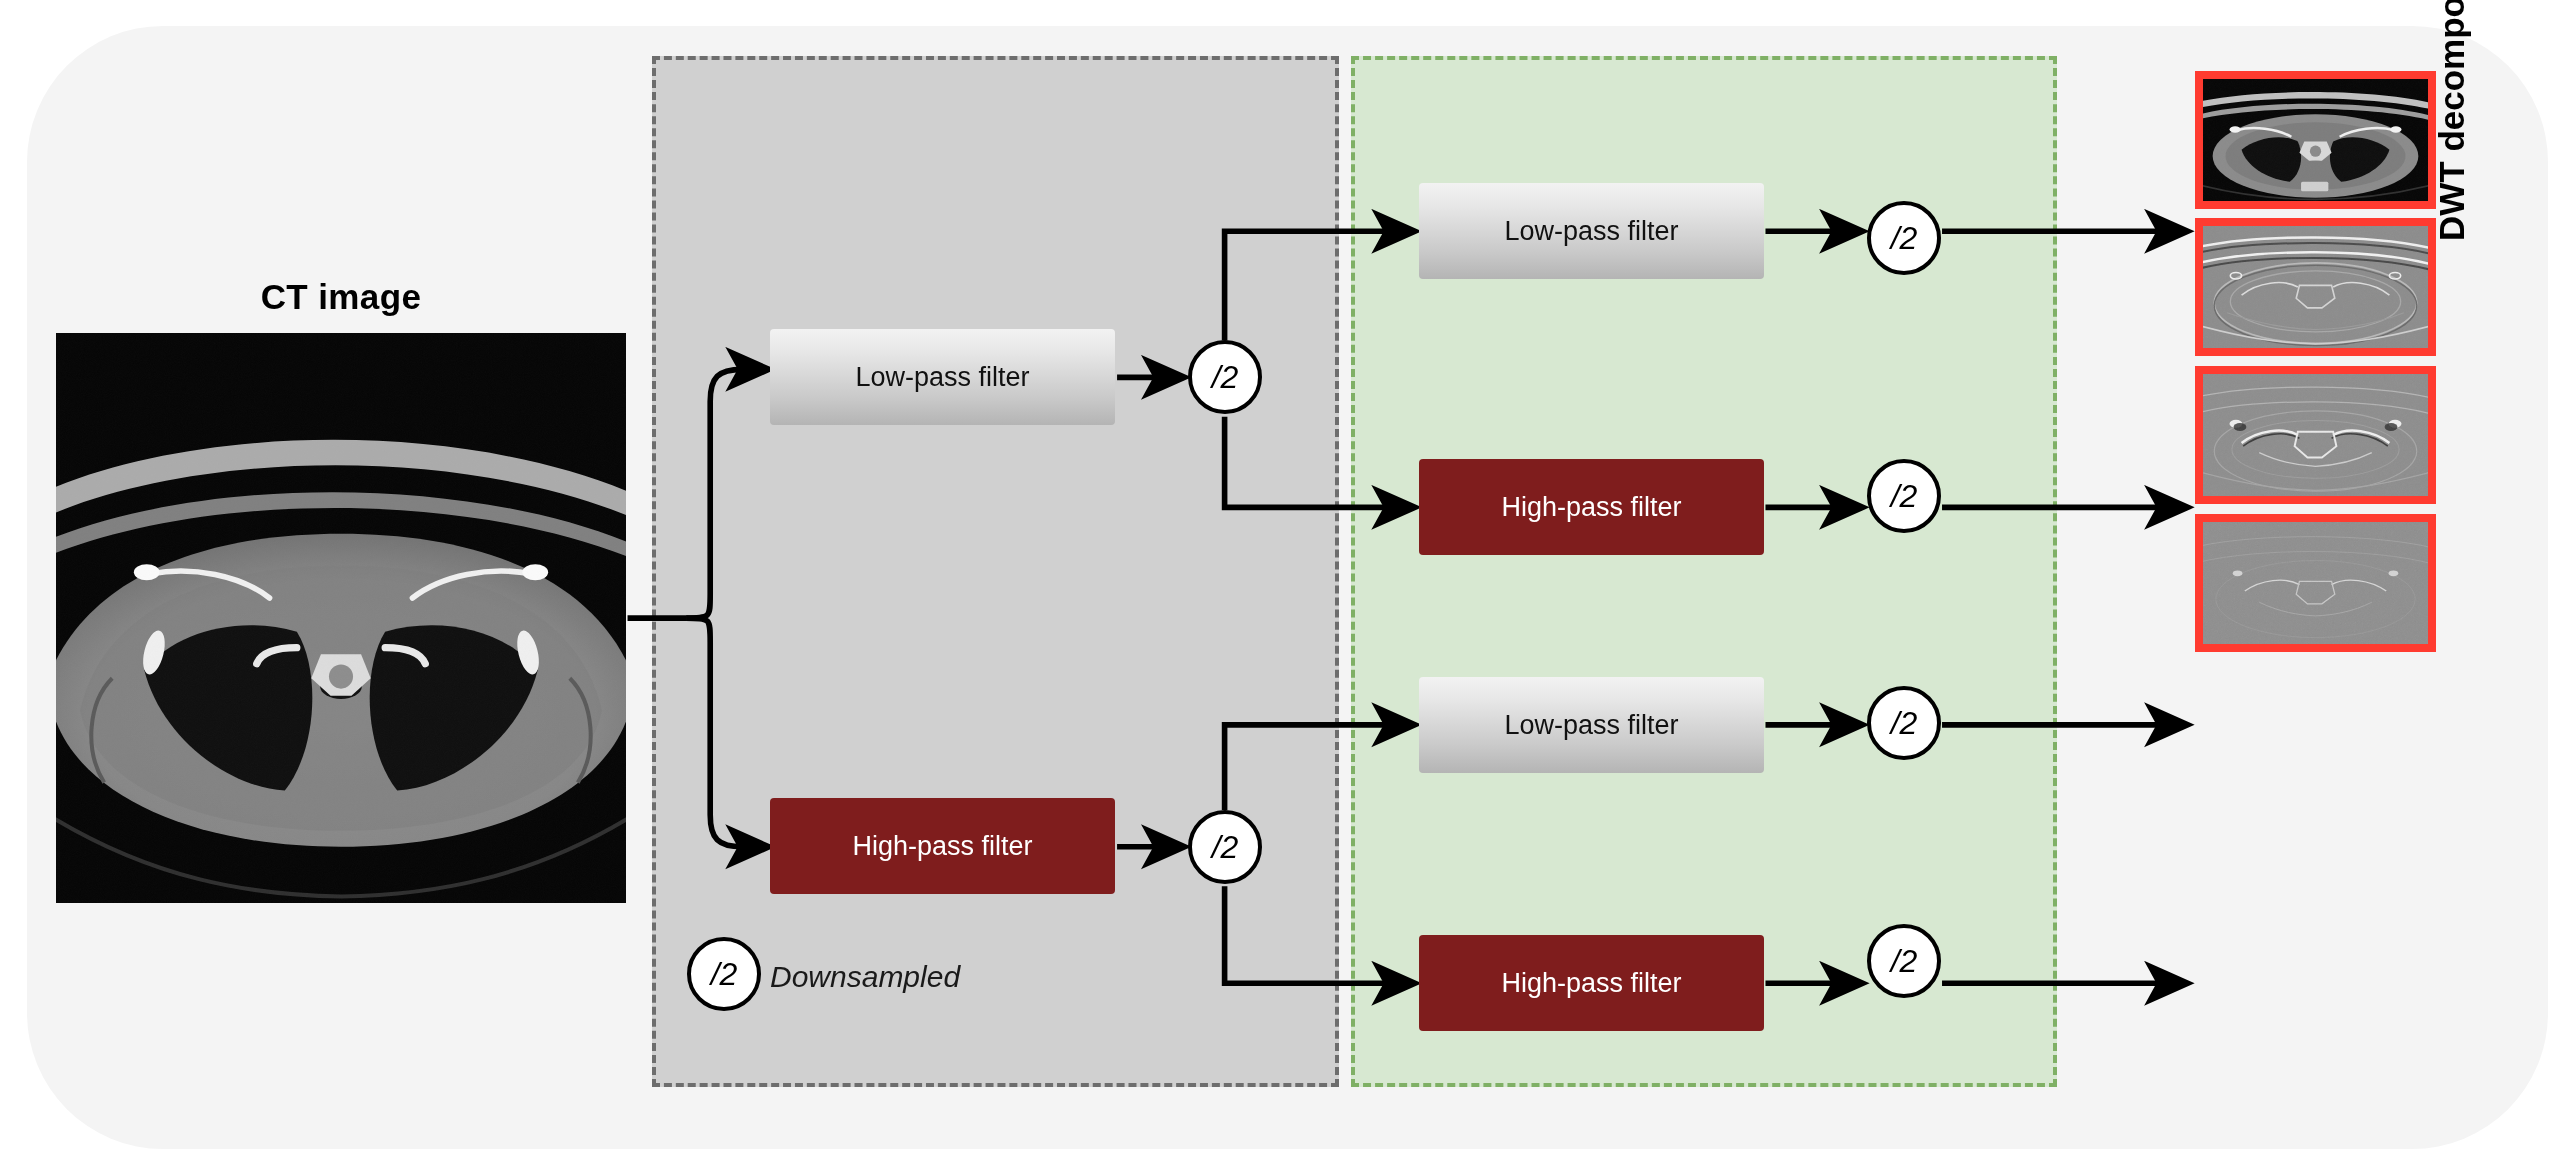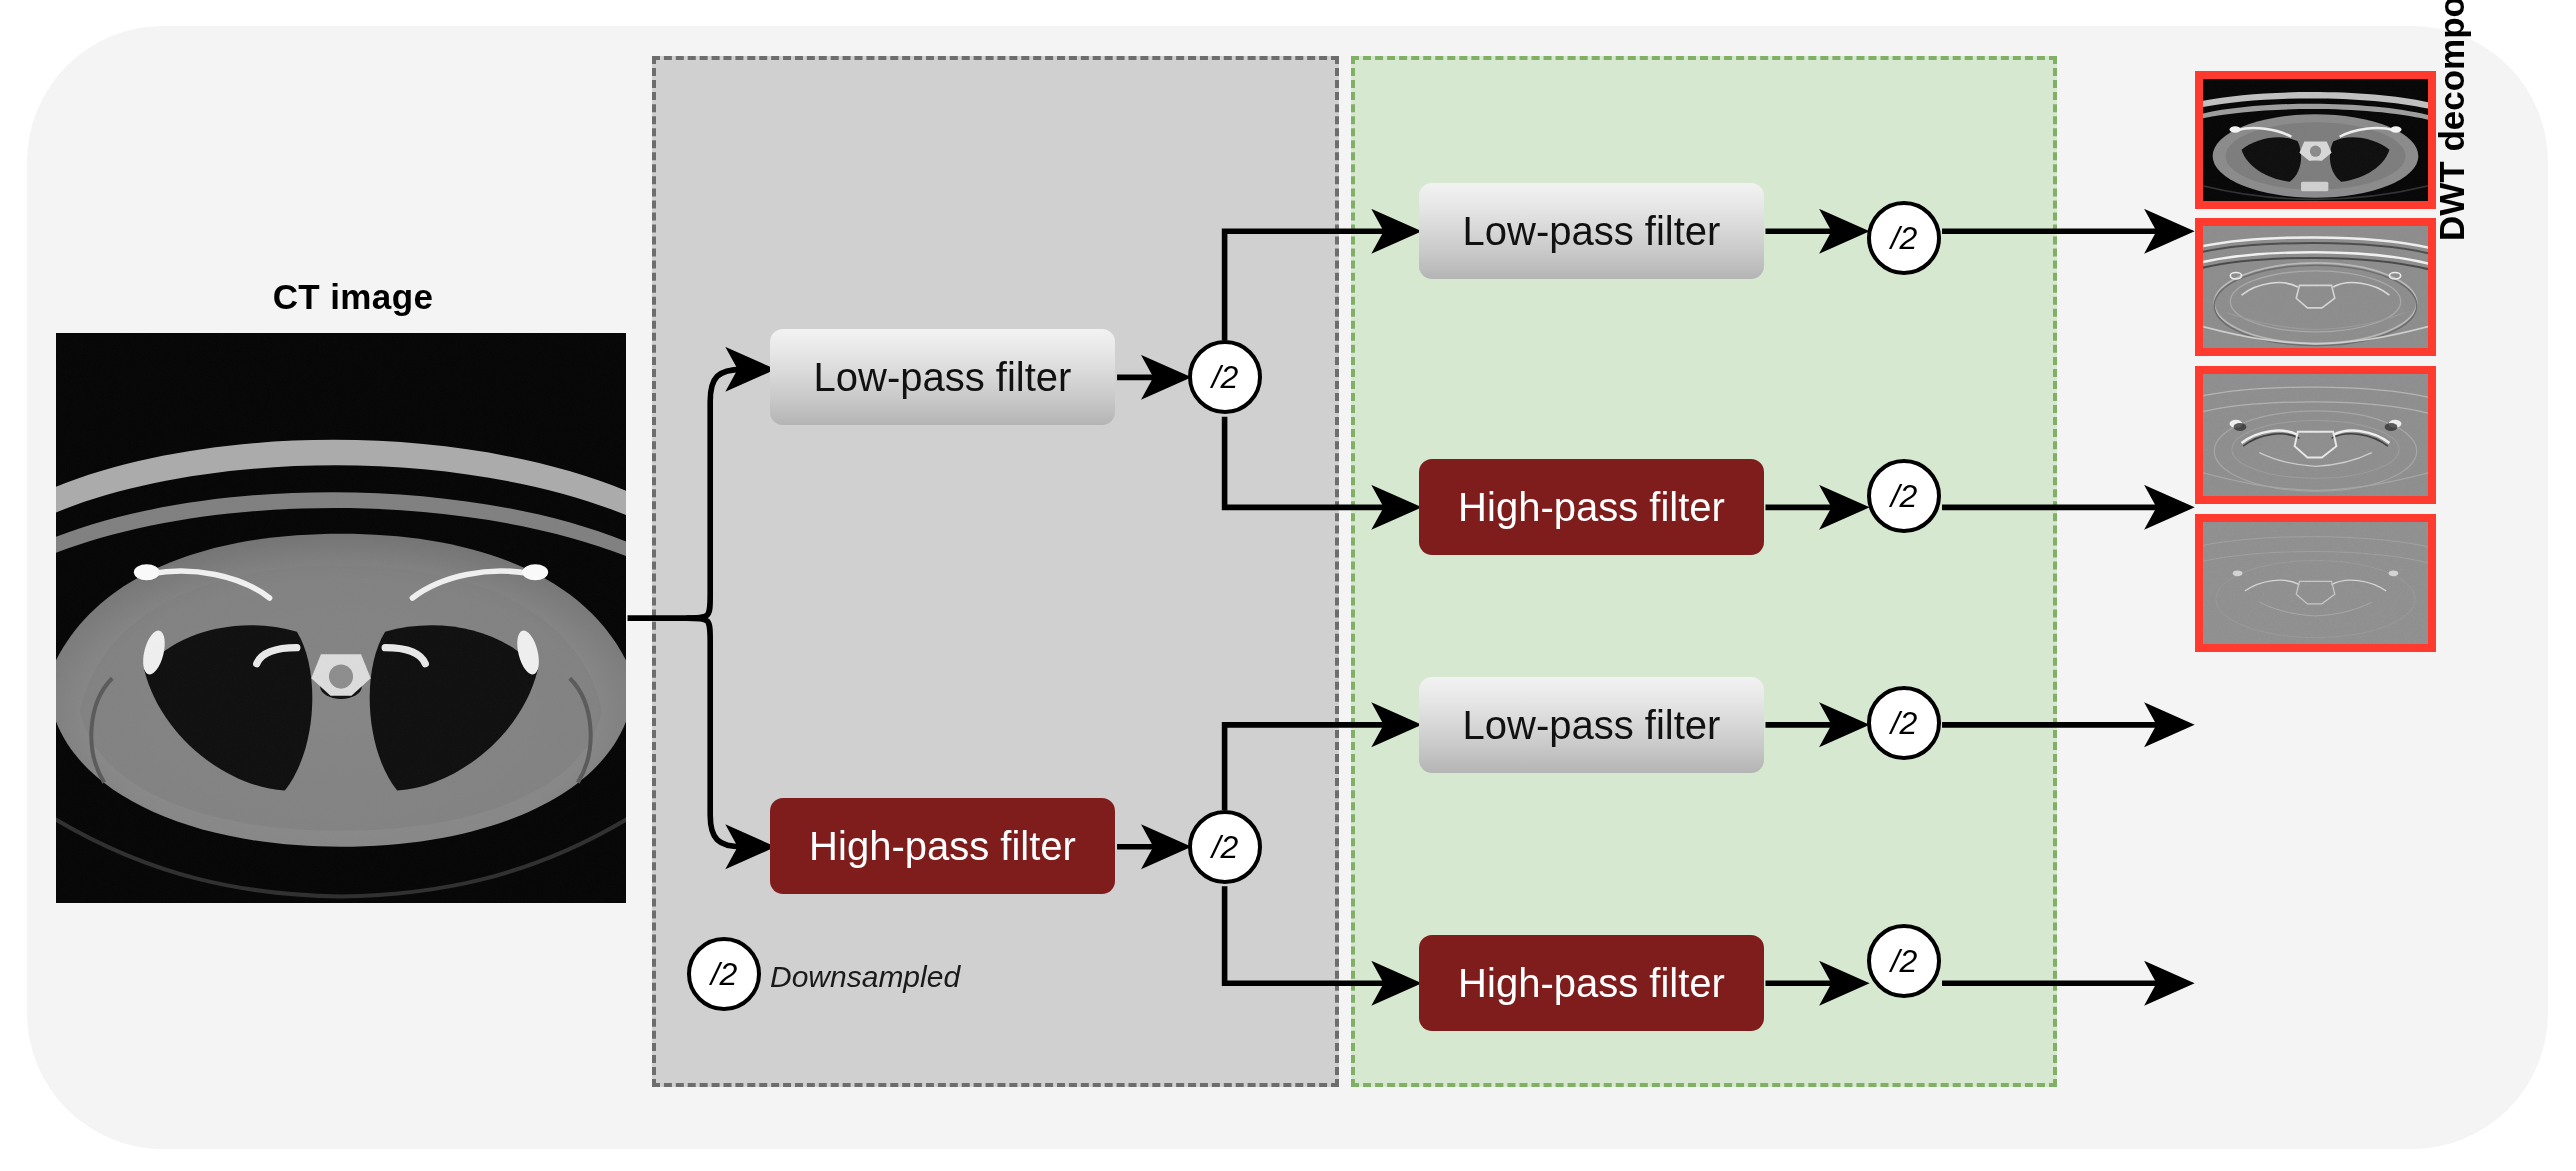--- a/index.html
+++ b/index.html
@@ -42,21 +42,21 @@
     left: 1351px;
     top: 56px;
     width: 706px;
     height: 1031px;
     background: #d7e8d1;
     border: 4.8px dashed #7fb065;
   }
   
   #ct-title {
     position: absolute;
-    left: 68px;
+    left: 56px;
     top: 277px;
     width: 570px;
     text-align: center;
     font-size: 35px;
     font-weight: bold;
     color: #000;
     letter-spacing: 0.4px;
   }
   #ct-image {
     position: absolute;
@@ -64,25 +64,25 @@
     top: 333px;
     width: 570px;
     height: 570px;
     background: #000;
     overflow: hidden;
   }
   
   .filter-box {
     position: absolute;
     box-sizing: border-box;
-    border-radius: 13px;
+    border-radius: 4px;
     display: flex;
     align-items: center;
     justify-content: center;
-    font-size: 40px;
+    font-size: 27px;
     line-height: 1;
   }
   .filter-box.low {
     background: linear-gradient(to bottom, #f2f2f2 0%, #e8e8e8 22%, #c9c9c9 72%, #b4b4b4 100%);
     color: #111;
   }
   .filter-box.high {
     background: #7f1d1d;
     color: #ffffff;
   }

